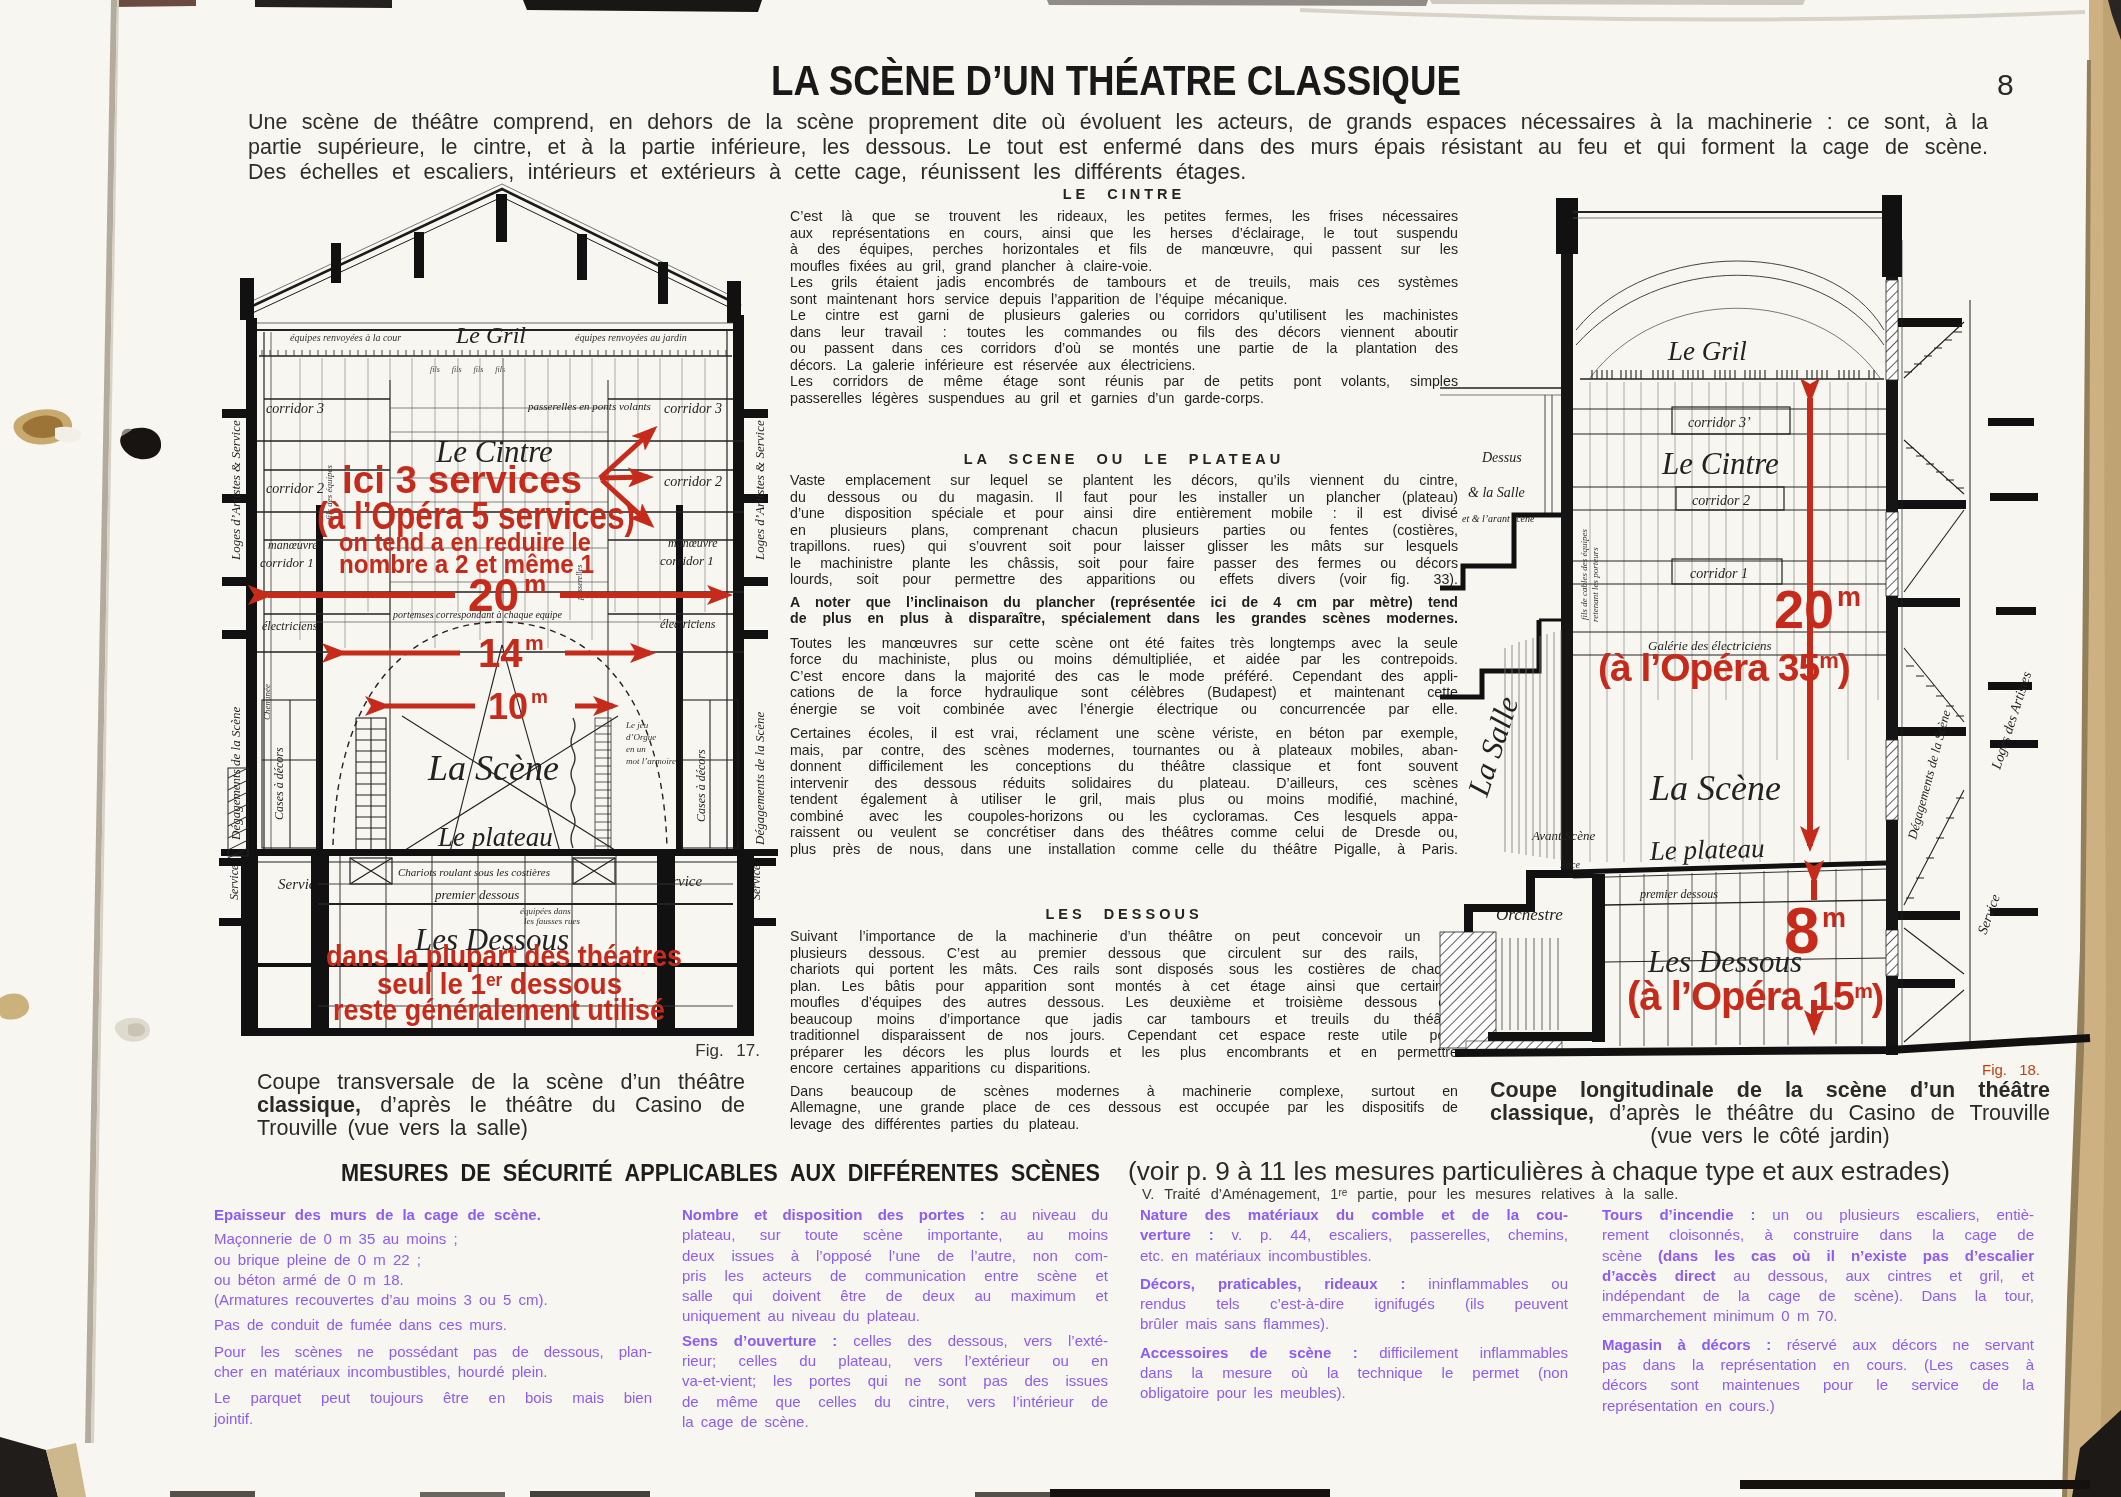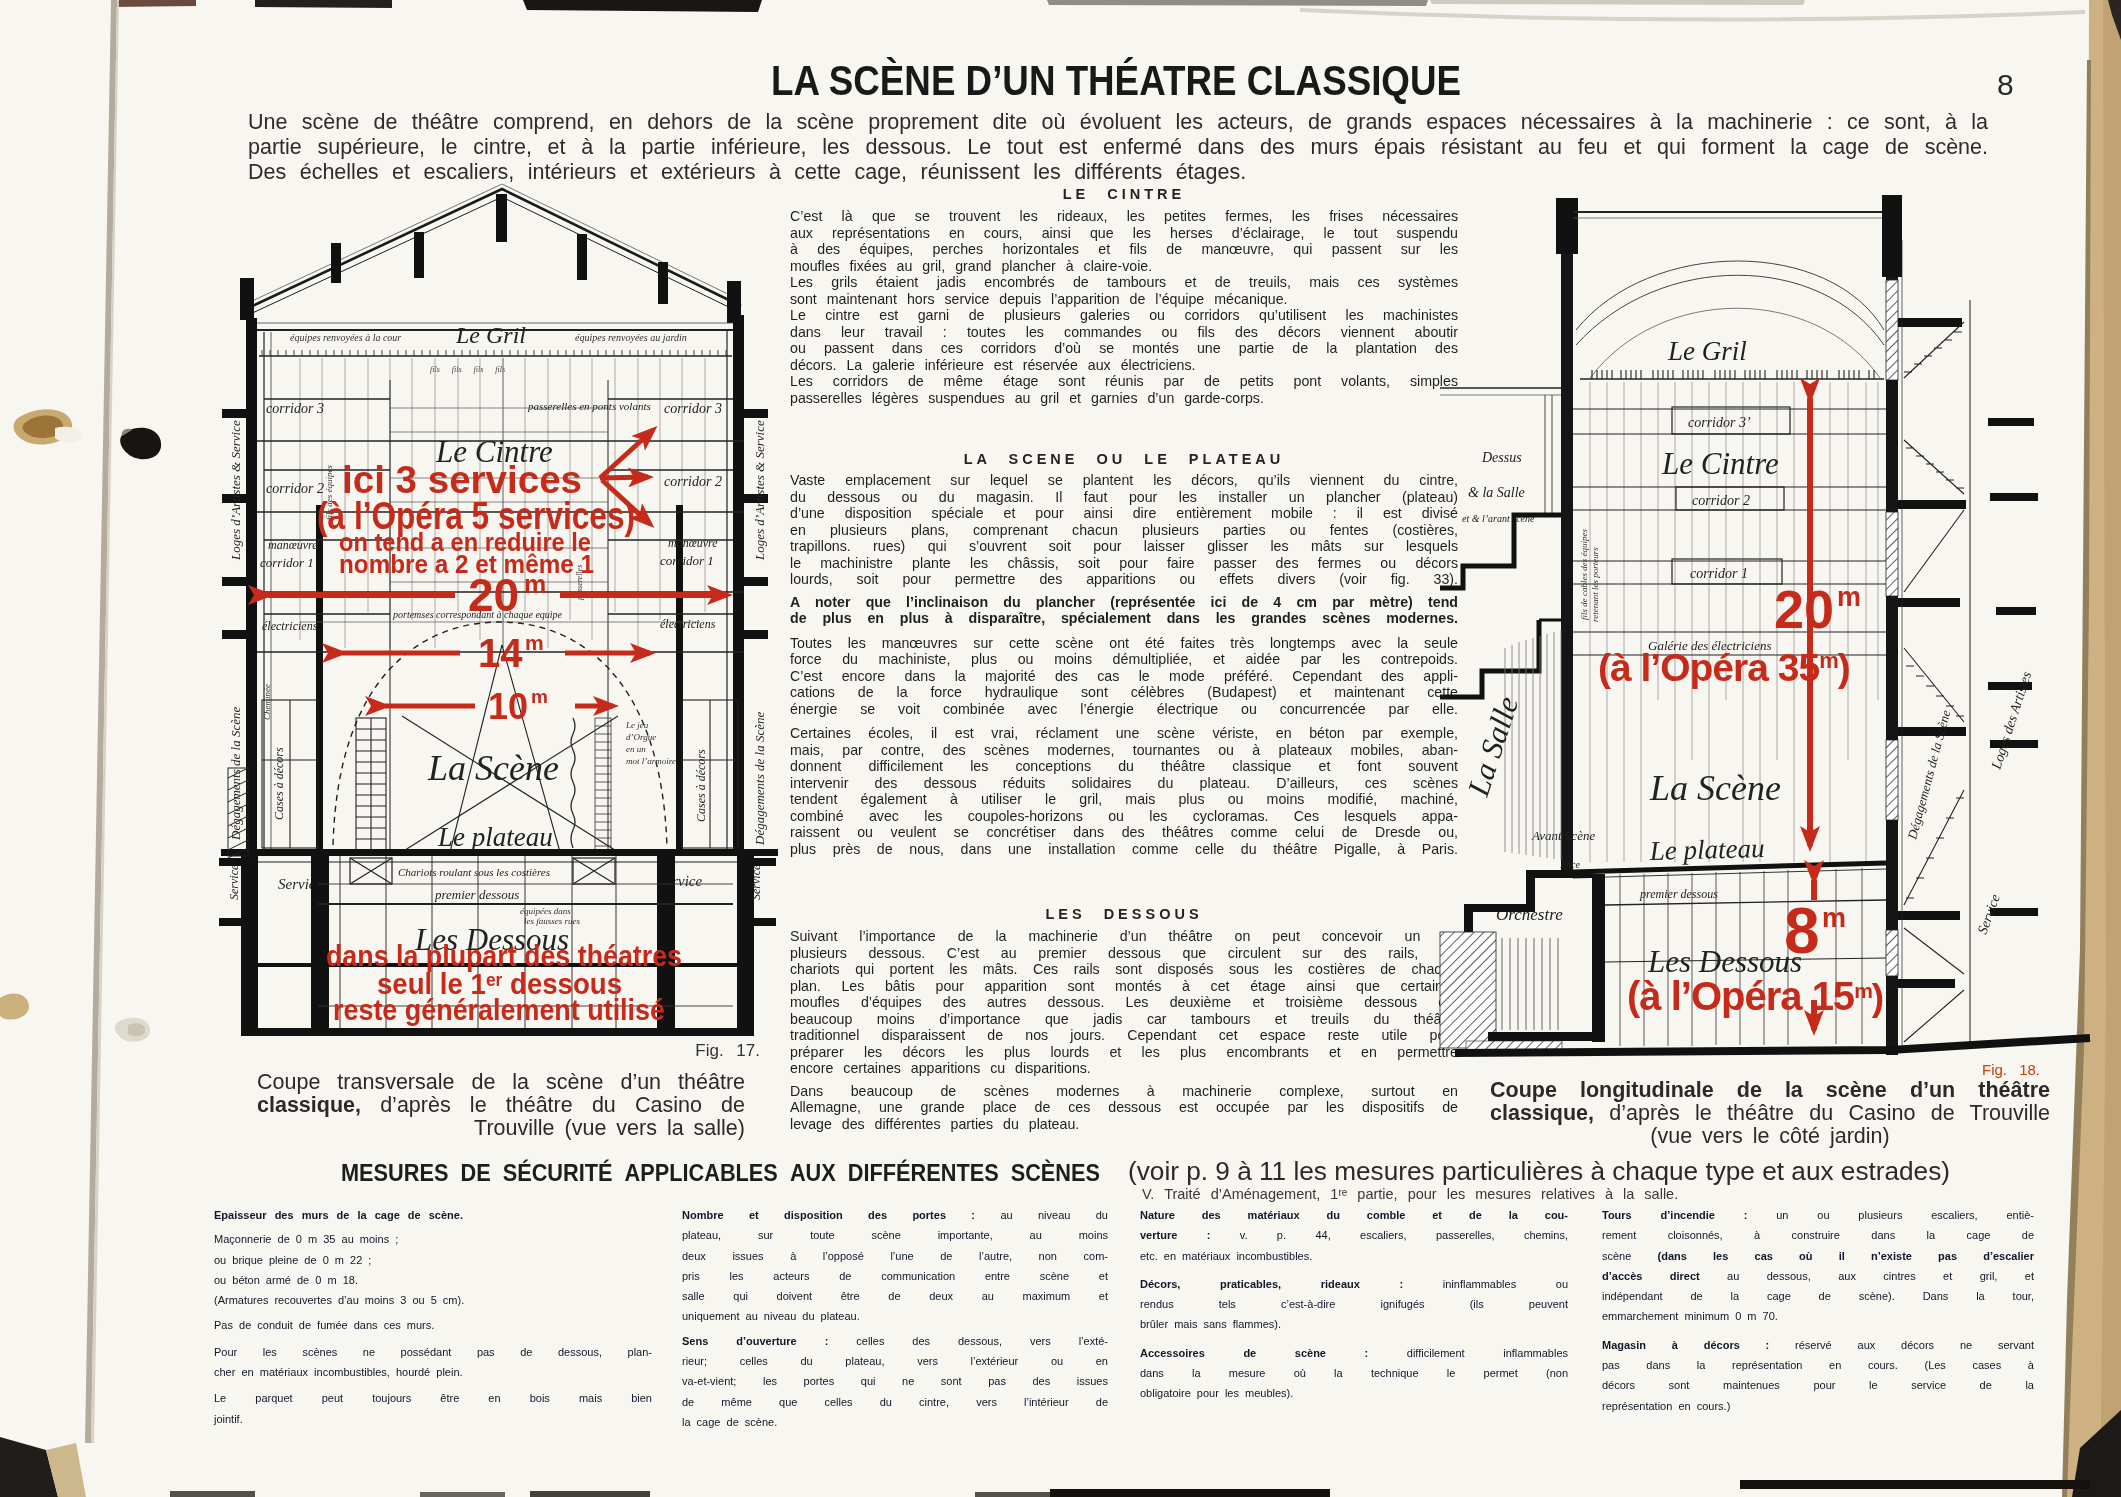--- a/index.html
+++ b/index.html
@@ -2,21 +2,21 @@
 <html><head>
 <meta charset="utf-8">
 <style>
 *{margin:0;padding:0;box-sizing:border-box}
 html,body{width:2121px;height:1497px;overflow:hidden}
 body{position:relative;background:#f7f5ee;font-family:"Liberation Sans",sans-serif;color:#222}
 .abs{position:absolute}
 .jl{text-align:justify;text-align-last:justify}
 .mid{font-size:14.2px;color:#1f1f1f}
 .mid div{height:16.5px;line-height:16.5px;word-spacing:6px}
-.bcol{font-size:11px;color:#0f172a}
+.bcol{font-size:15px;color:#8b5cf6}
 .bcol div{height:20.3px;line-height:20.3px;word-spacing:3px}
 </style>
 </head>
 <body>
 
 <svg class="abs" style="left:0;top:0" width="2121" height="1497" viewBox="0 0 2121 1497">
   <rect x="0" y="0" width="2121" height="1497" fill="#f8f6f0"></rect>
 
   <path d="M112,0 L196,0 L196,6 L112,7 Z" fill="#6b4b40"></path>
   <path d="M255,0 L392,0 L392,8 L255,7 Z" fill="#242020"></path>
@@ -126,21 +126,21 @@
   <div style="margin-bottom:6px">encore certaines apparitions cu disparitions.</div>
   <div class="jl">Dans beaucoup de scènes modernes à machinerie complexe, surtout en</div>
   <div class="jl">Allemagne, une grande place de ces dessous est occupée par les dispositifs de</div>
   <div>levage des différentes parties du plateau.</div>
 </div>
 
 <div class="abs" style="left:240px;top:1041px;width:520px;text-align:right;font-size:17px;word-spacing:8px;color:#333">Fig. 17.</div>
 <div class="abs" style="left:257px;top:1070px;width:488px;font-size:21.5px;color:#2b2a28">
   <div class="jl" style="height:23px;font-weight:normal">Coupe transversale de la scène d’un théâtre</div>
   <div class="jl" style="height:23px"><b>classique,</b> d’après le théâtre du Casino de</div>
-  <div style="height:23px;text-align:right;word-spacing:4px">Trouville (vue vers la salle)</div>
+  <div style="height:23px;text-align:left;word-spacing:4px">Trouville (vue vers la salle)</div>
 </div>
 
 <div class="abs" style="left:1480px;top:1061px;width:560px;text-align:right;font-size:15px;word-spacing:8px;color:#c2410c">Fig. 18.</div>
 <div class="abs" style="left:1490px;top:1078px;width:560px;font-size:21.5px;color:#2b2a28">
   <div class="jl" style="height:23px;font-weight:bold">Coupe longitudinale de la scène d’un théâtre</div>
   <div class="jl" style="height:23px"><b>classique,</b> d’après le théâtre du Casino de Trouville</div>
   <div style="height:23px;text-align:center;word-spacing:4px">(vue vers le côté jardin)</div>
 </div>
 
 <svg class="abs" style="left:341px;top:1155px" width="780" height="34" viewBox="0 0 780 34">

